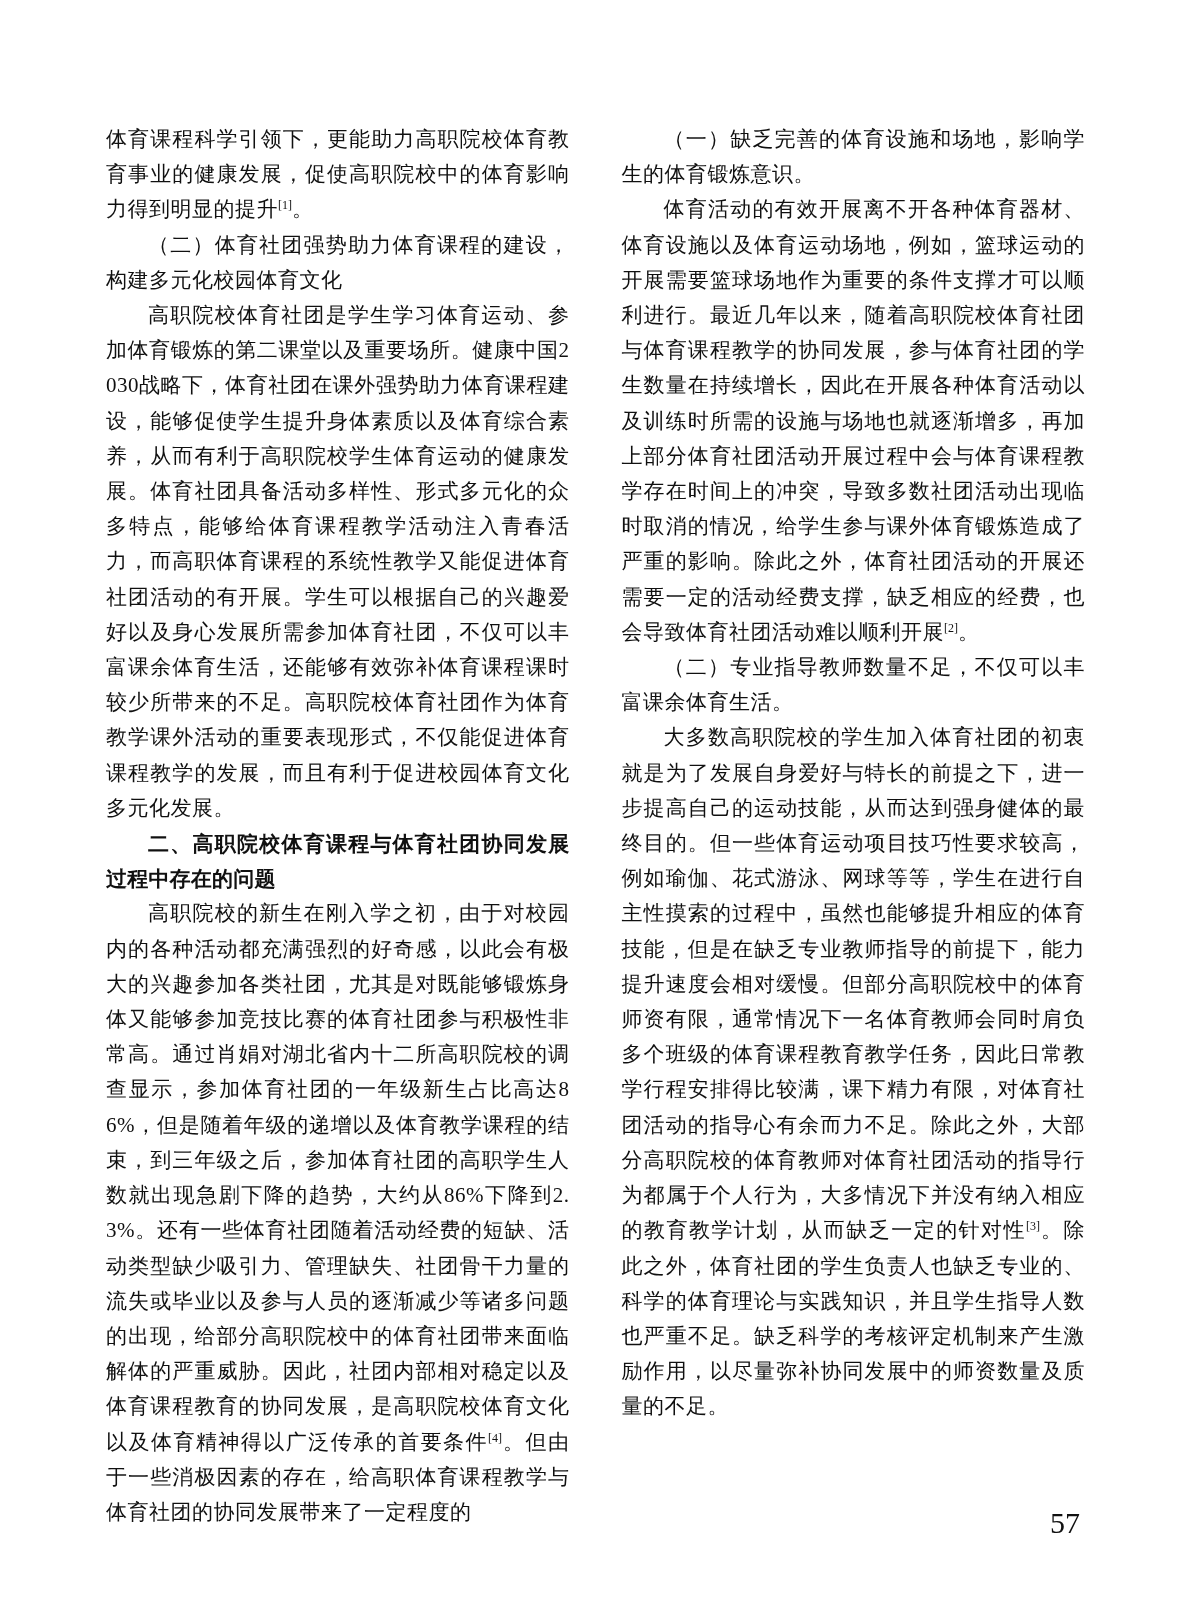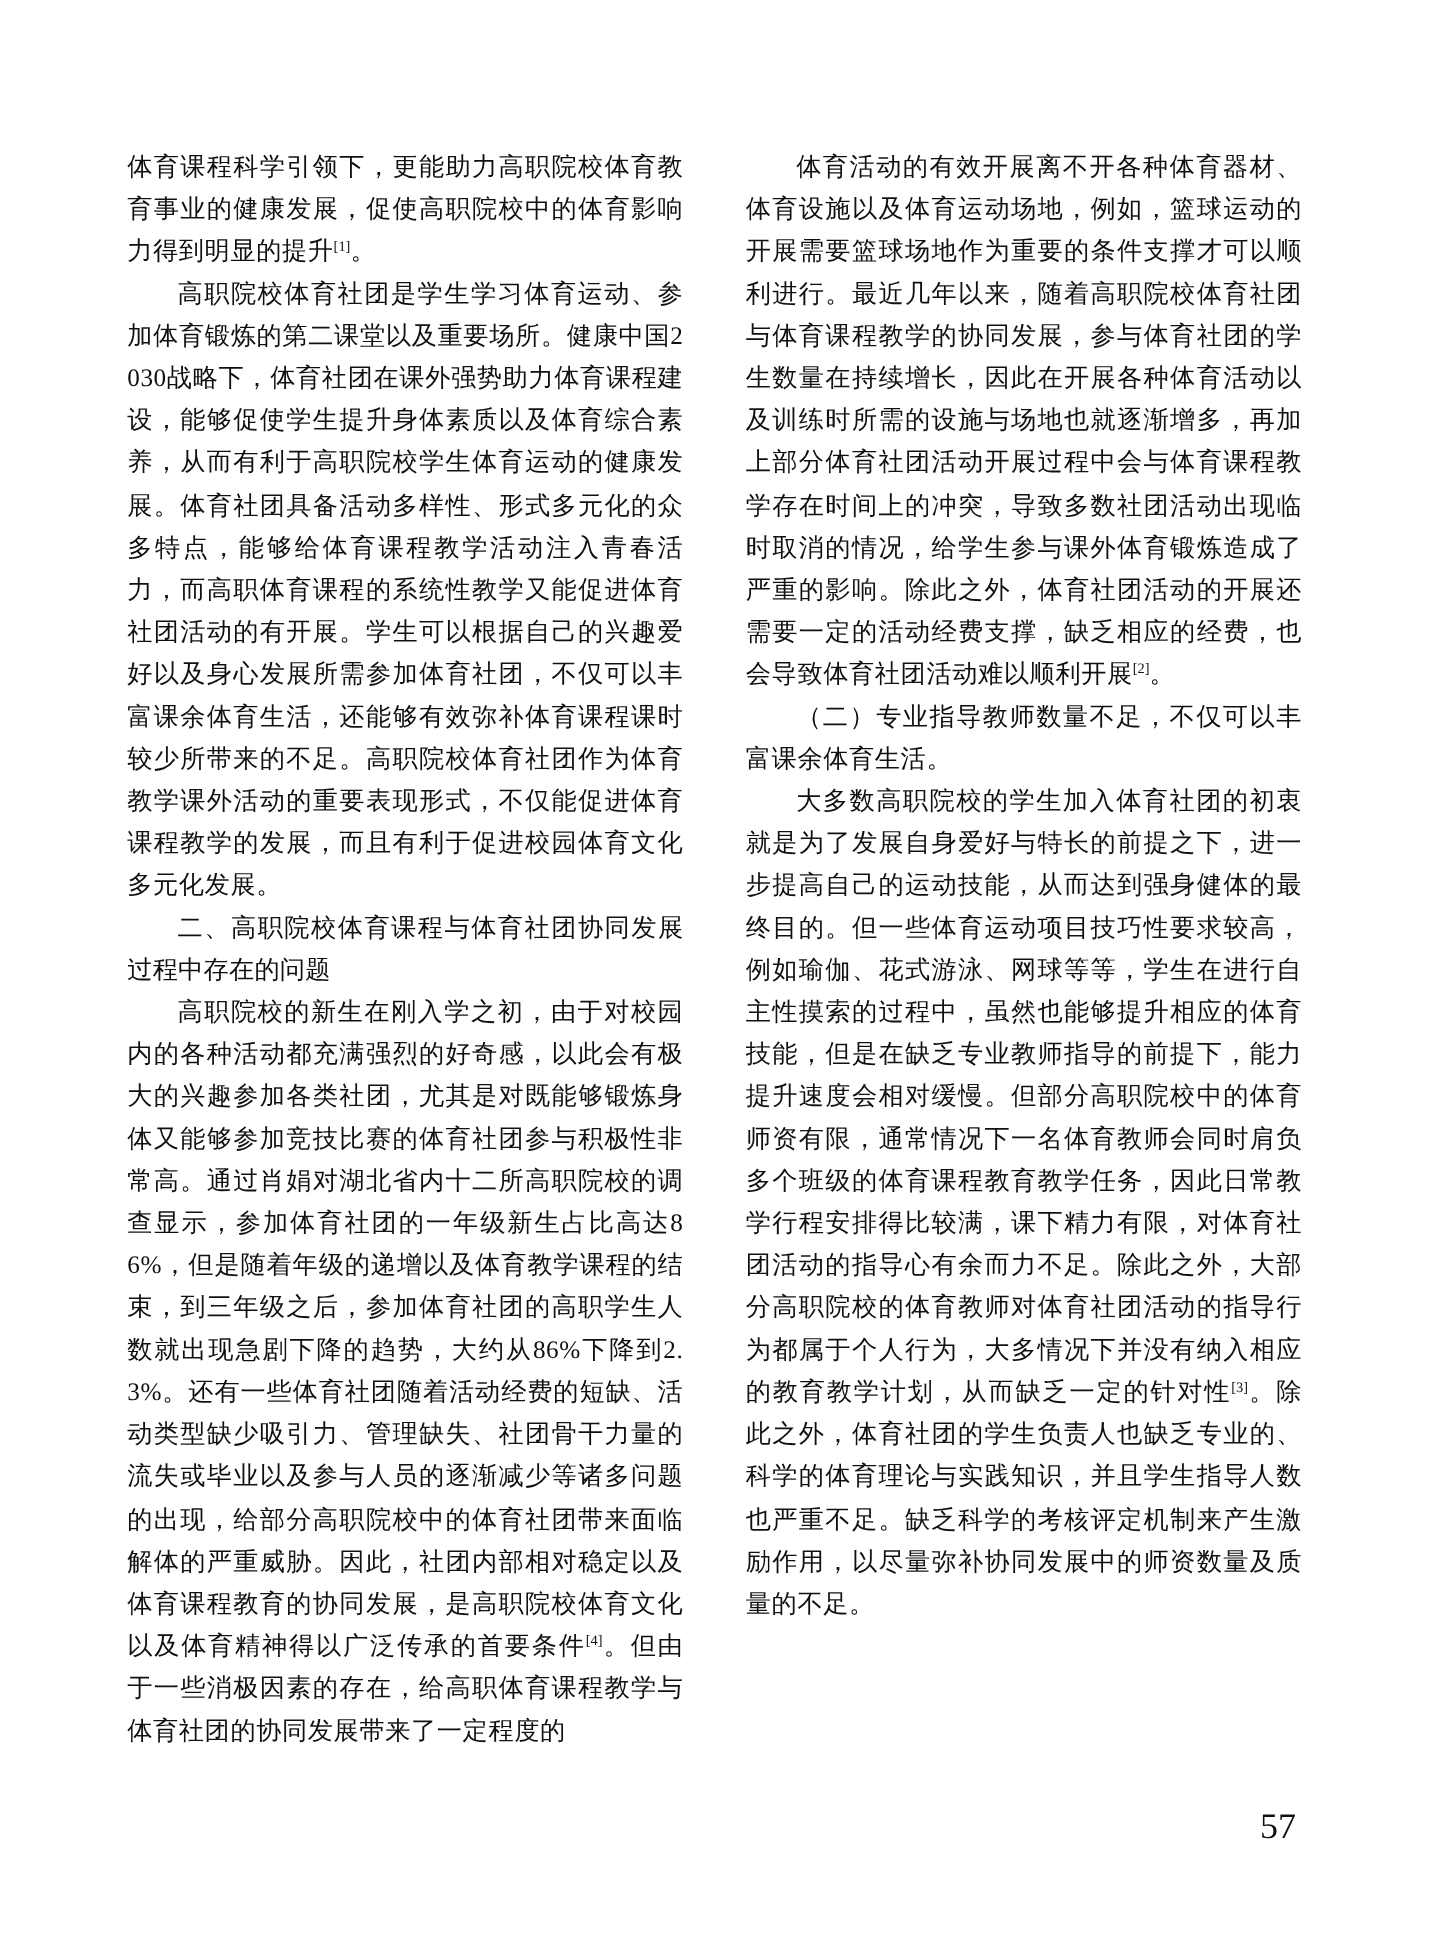--- a/index.html
+++ b/index.html
@@ -36,21 +36,21 @@
     text-justify: inter-ideograph;
     letter-spacing: 0.5px;
     word-break: break-all;
   }
   .block.para.indent,
   .block.heading.indent {
     text-indent: 2em;
   }
   .block.heading {
     font-family: "Liberation Sans", "DejaVu Sans", sans-serif;
-    font-weight: 400;
+    font-weight: 700;
     letter-spacing: 0.2px;
   }
   .block sup {
     font-size: 12px;
     line-height: 0;
     vertical-align: 7px;
     letter-spacing: 0;
   }
   .page-number {
     position: absolute;
@@ -61,24 +61,26 @@
     color: #101010;
   }
 </style>
 </head>
 <body>
 
 <div class="page" style="background: rgb(255, 255, 255); color: rgb(16, 16, 16);">
   <div class="columns">
     <div class="column">
         <p class="block para">体育课程科学引领下，更能助力高职院校体育教育事业的健康发展，促使高职院校中的体育影响力得到明显的提升<sup>[1]</sup>。</p>
+        <p class="block para indent">（二）体育社团强势助力体育课程的建设，构建多元化校园体育文化</p>
         <p class="block para indent">高职院校体育社团是学生学习体育运动、参加体育锻炼的第二课堂以及重要场所。健康中国2030战略下，体育社团在课外强势助力体育课程建设，能够促使学生提升身体素质以及体育综合素养，从而有利于高职院校学生体育运动的健康发展。体育社团具备活动多样性、形式多元化的众多特点，能够给体育课程教学活动注入青春活力，而高职体育课程的系统性教学又能促进体育社团活动的有开展。学生可以根据自己的兴趣爱好以及身心发展所需参加体育社团，不仅可以丰富课余体育生活，还能够有效弥补体育课程课时较少所带来的不足。高职院校体育社团作为体育教学课外活动的重要表现形式，不仅能促进体育课程教学的发展，而且有利于促进校园体育文化多元化发展。</p>
         <p class="block heading indent">二、高职院校体育课程与体育社团协同发展过程中存在的问题</p>
         <p class="block para indent">高职院校的新生在刚入学之初，由于对校园内的各种活动都充满强烈的好奇感，以此会有极大的兴趣参加各类社团，尤其是对既能够锻炼身体又能够参加竞技比赛的体育社团参与积极性非常高。通过肖娟对湖北省内十二所高职院校的调查显示，参加体育社团的一年级新生占比高达86%，但是随着年级的递增以及体育教学课程的结束，到三年级之后，参加体育社团的高职学生人数就出现急剧下降的趋势，大约从86%下降到2.3%。还有一些体育社团随着活动经费的短缺、活动类型缺少吸引力、管理缺失、社团骨干力量的流失或毕业以及参与人员的逐渐减少等诸多问题的出现，给部分高职院校中的体育社团带来面临解体的严重威胁。因此，社团内部相对稳定以及体育课程教育的协同发展，是高职院校体育文化以及体育精神得以广泛传承的首要条件<sup>[4]</sup>。但由于一些消极因素的存在，给高职体育课程教学与体育社团的协同发展带来了一定程度的</p>
       </div>
     <div class="column">
+        <p class="block para indent">（一）缺乏完善的体育设施和场地，影响学生的体育锻炼意识。</p>
         <p class="block para indent">体育活动的有效开展离不开各种体育器材、体育设施以及体育运动场地，例如，篮球运动的开展需要篮球场地作为重要的条件支撑才可以顺利进行。最近几年以来，随着高职院校体育社团与体育课程教学的协同发展，参与体育社团的学生数量在持续增长，因此在开展各种体育活动以及训练时所需的设施与场地也就逐渐增多，再加上部分体育社团活动开展过程中会与体育课程教学存在时间上的冲突，导致多数社团活动出现临时取消的情况，给学生参与课外体育锻炼造成了严重的影响。除此之外，体育社团活动的开展还需要一定的活动经费支撑，缺乏相应的经费，也会导致体育社团活动难以顺利开展<sup>[2]</sup>。</p>
         <p class="block para indent">（二）专业指导教师数量不足，不仅可以丰富课余体育生活。</p>
         <p class="block para indent">大多数高职院校的学生加入体育社团的初衷就是为了发展自身爱好与特长的前提之下，进一步提高自己的运动技能，从而达到强身健体的最终目的。但一些体育运动项目技巧性要求较高，例如瑜伽、花式游泳、网球等等，学生在进行自主性摸索的过程中，虽然也能够提升相应的体育技能，但是在缺乏专业教师指导的前提下，能力提升速度会相对缓慢。但部分高职院校中的体育师资有限，通常情况下一名体育教师会同时肩负多个班级的体育课程教育教学任务，因此日常教学行程安排得比较满，课下精力有限，对体育社团活动的指导心有余而力不足。除此之外，大部分高职院校的体育教师对体育社团活动的指导行为都属于个人行为，大多情况下并没有纳入相应的教育教学计划，从而缺乏一定的针对性<sup>[3]</sup>。除此之外，体育社团的学生负责人也缺乏专业的、科学的体育理论与实践知识，并且学生指导人数也严重不足。缺乏科学的考核评定机制来产生激励作用，以尽量弥补协同发展中的师资数量及质量的不足。</p>
       </div>
   </div>
   <div class="page-number">57</div>
 </div>
 
 </body></html>

